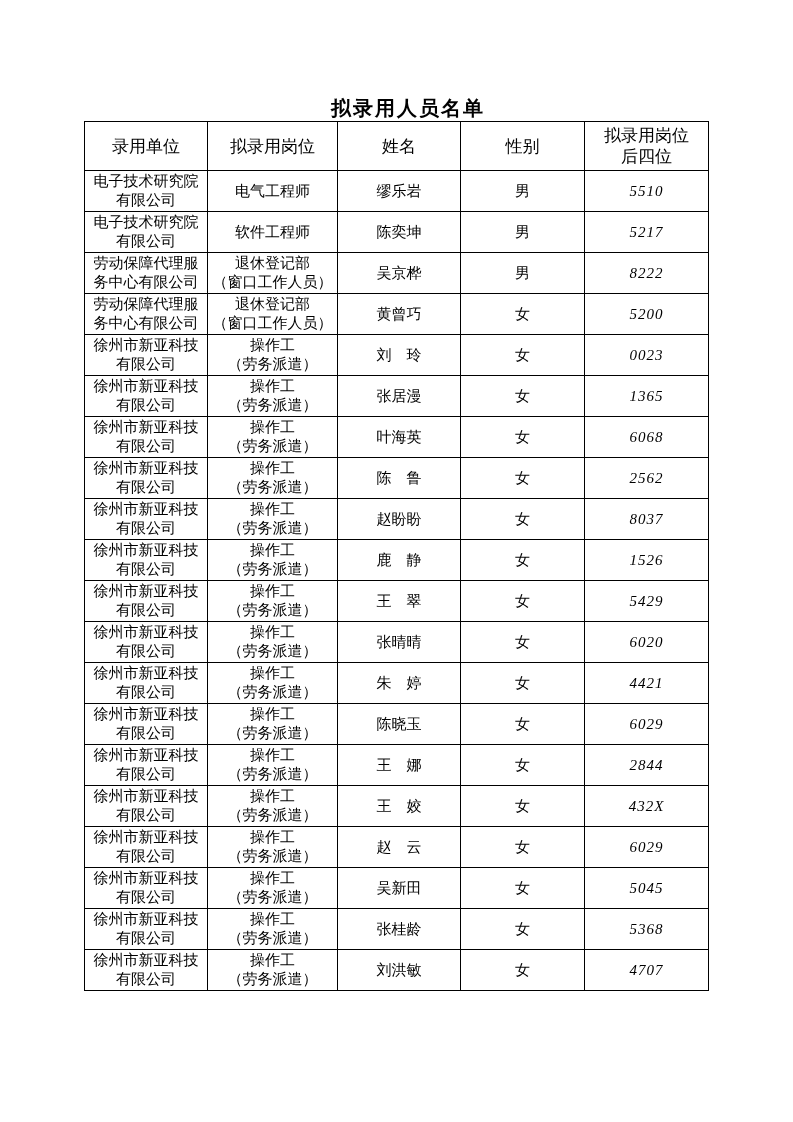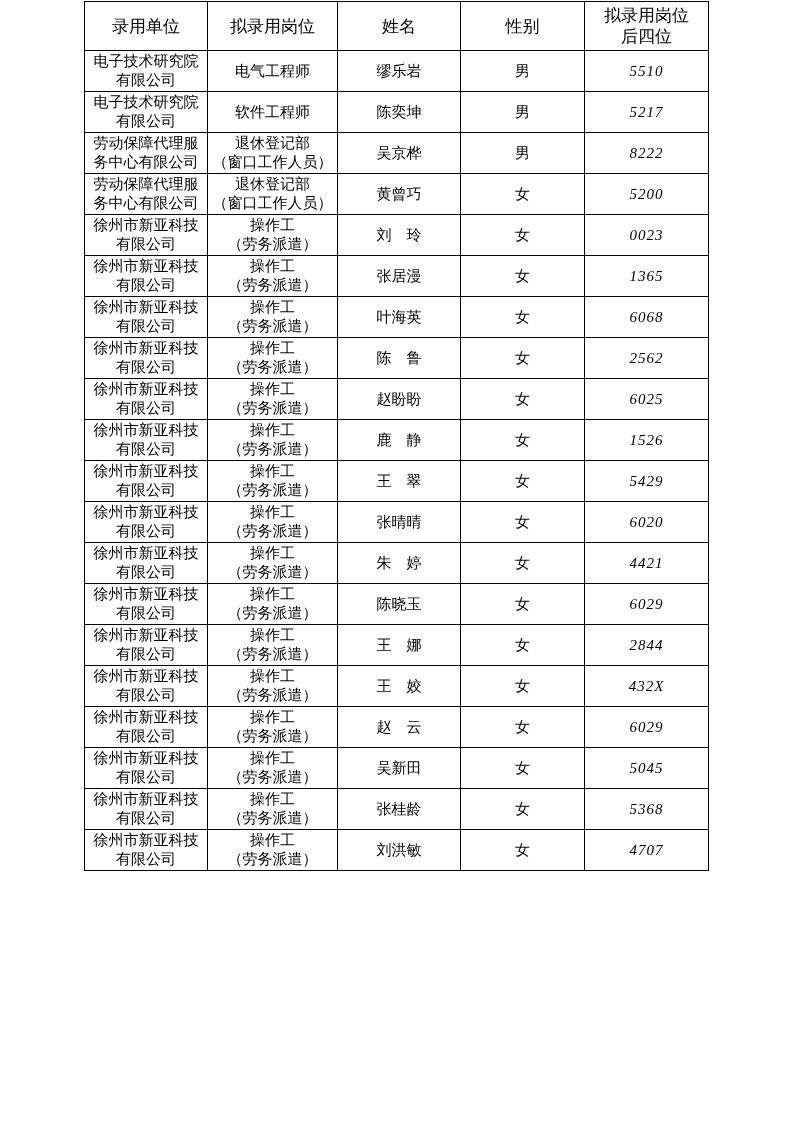--- a/index.html
+++ b/index.html
@@ -54,20 +54,21 @@
   col.w2 { width: 130px; }
   col.w3 { width: 123px; }
   col.w4 { width: 124px; }
   col.w5 { width: 124px; }
 </style>
 </head>
 <body>
 
 <div class="page">
 
+  <div class="doc-title">拟录用人员名单</div>
 
   <table class="hire-table">
     <colgroup>
       <col class="w1">
         <col class="w2">
         <col class="w3">
         <col class="w4">
         <col class="w5">
     </colgroup>
     <thead>
@@ -159,21 +160,21 @@
       <td class="c-id">2562</td>
     </tr>
 
     <tr>
       <td class="c-unit">徐州市新亚科技
 有限公司</td>
       <td class="c-pos">操作工
 （劳务派遣）</td>
       <td class="c-name">赵盼盼</td>
       <td class="c-gender">女</td>
-      <td class="c-id">6025</td>
+      <td class="c-id">8037</td>
     </tr>
 
     <tr>
       <td class="c-unit">徐州市新亚科技
 有限公司</td>
       <td class="c-pos">操作工
 （劳务派遣）</td>
       <td class="c-name">鹿　静</td>
       <td class="c-gender">女</td>
       <td class="c-id">1526</td>

